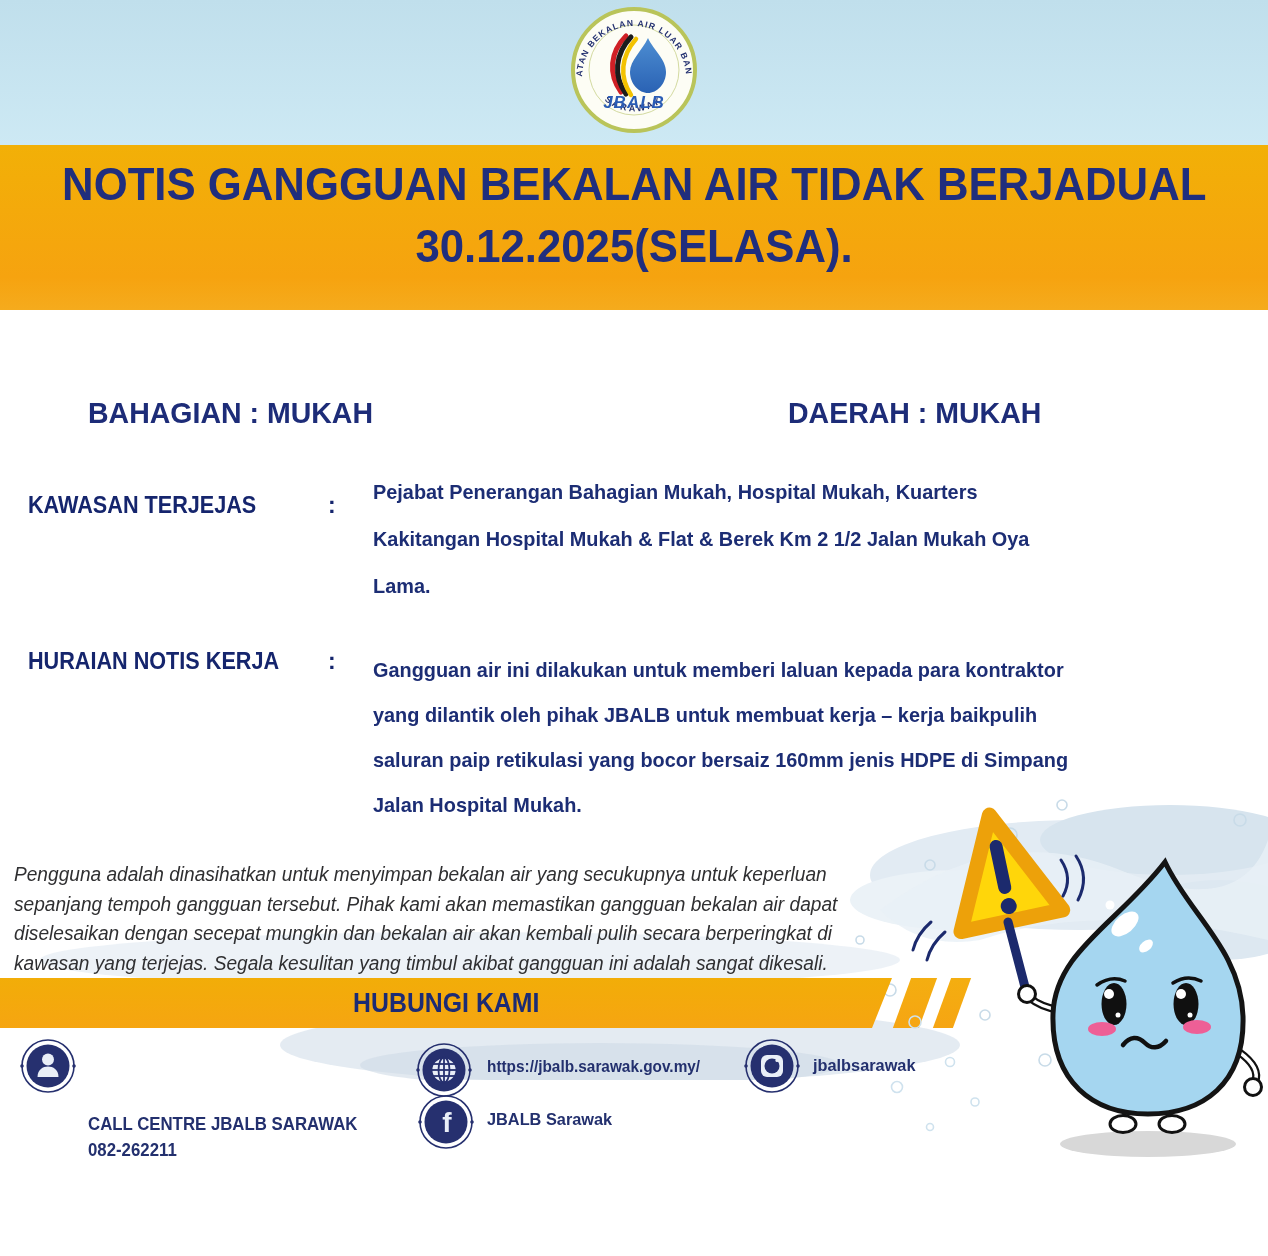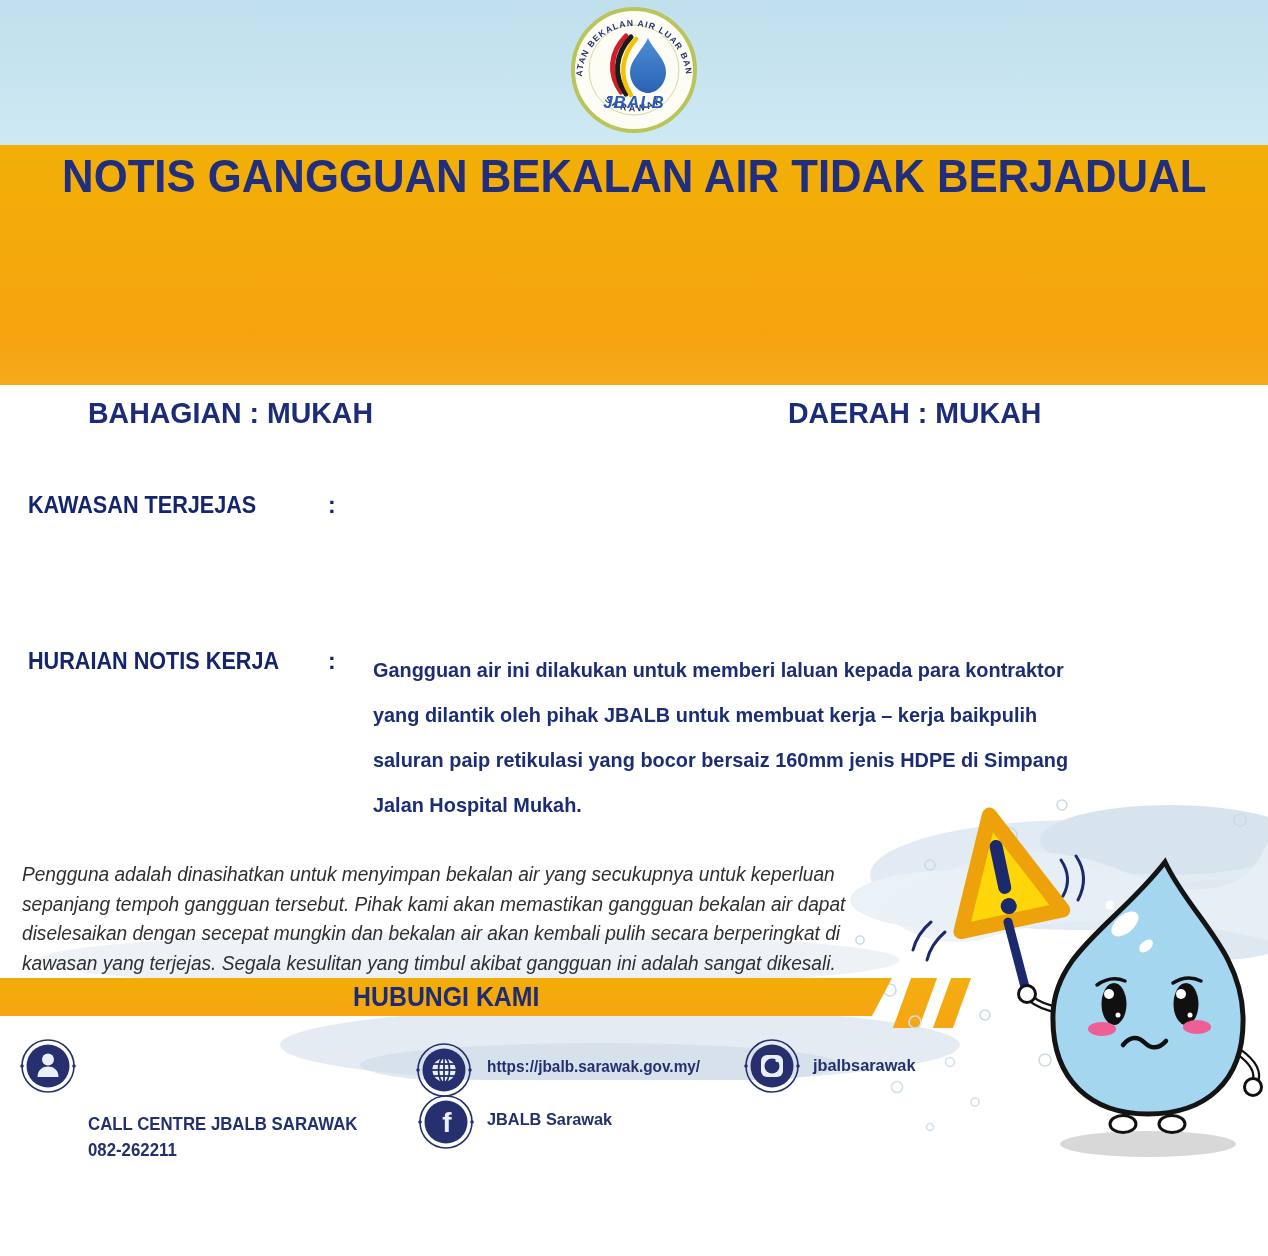--- a/index.html
+++ b/index.html
@@ -7,23 +7,23 @@
         font-family:"Liberation Sans", sans-serif;}
   .abs{position:absolute;}
   .layer{position:absolute;z-index:2;}
 
   
   .top-strip{position:absolute;top:0;left:0;width:1268px;height:145px;z-index:1;
              background:linear-gradient(180deg,#c0dfec 0%,#cde9f4 100%);}
   .logo-wrap{position:absolute;top:6px;left:570px;z-index:2;}
 
   
-  .title-banner{position:absolute;top:145px;left:0;width:1268px;height:240px;z-index:2;
+  .title-banner{position:absolute;top:145px;left:0;width:1268px;height:165px;z-index:2;
                 background:linear-gradient(180deg,#f2b007 0%,#f6a30f 80%,#f5ab1d 100%);
-                padding-top:0;box-sizing:border-box;}
+                padding-top:8px;box-sizing:border-box;}
   .title-line{display:flex;justify-content:center;line-height:62px;}
   .title-line > span{display:inline-block;white-space:nowrap;transform:scaleX(.95);
                      font-weight:bold;font-size:46px;color:#202e7d;letter-spacing:0px;}
 
   
   .region-text{white-space:nowrap;font-weight:bold;font-size:30px;color:#1d2c78;
                transform:scaleX(.95);transform-origin:0 50%;}
 
   
   .sec-label{white-space:nowrap;font-weight:bold;font-size:23px;color:#15256d;
@@ -32,21 +32,21 @@
   .content-line{white-space:nowrap;font-weight:bold;font-size:20.5px;color:#1c2d74;
                 transform:scaleX(.97);transform-origin:0 50%;}
   .sec1-lines .content-line{line-height:47px;}
   .sec2-lines .content-line{line-height:45px;}
 
   
   .advisory-line{white-space:nowrap;font-style:italic;font-size:19.5px;color:#2f2f31;
                  line-height:29.5px;transform:scaleX(.98);transform-origin:0 50%;}
 
   
-  .contact-banner{position:absolute;top:978px;left:0;width:892px;height:38px;z-index:2;
+  .contact-banner{position:absolute;top:978px;left:0;width:892px;height:50px;z-index:2;
                   background:linear-gradient(180deg,#f2ad08 0%,#f6a511 100%);
                   clip-path:polygon(0 0,100% 0,calc(100% - 20px) 100%,0 100%);
                   display:flex;align-items:center;justify-content:center;}
   .contact-banner span{display:inline-block;white-space:nowrap;transform:scaleX(.92);
                        font-weight:bold;font-size:27px;color:#1c2b74;}
   .stripe{position:absolute;top:978px;height:50px;z-index:2;transform:skewX(-20deg);
           background:linear-gradient(180deg,#f4ae10 0%,#f6a513 100%);}
   .stripe-1{left:902px;width:26px;}
   .stripe-2{left:942px;width:20px;}
 
@@ -88,20 +88,23 @@
       </g>
       <path d="M 78 32 C 84 45, 96 53, 96 66 C 96 78, 87 87, 78 87 C 69 87, 60 78, 60 66 C 60 54, 72 45, 78 32 Z" fill="url(#dropGrad)"></path>
       <text x="64" y="102" text-anchor="middle" font-size="17" font-weight="bold" font-style="italic" fill="#2a5cb5" letter-spacing="1">JBALB</text>
     </svg>
   </div>
 
   <div class="title-banner">
     <div class="title-line">
         <span>NOTIS GANGGUAN BEKALAN AIR TIDAK BERJADUAL</span>
       </div>
+    <div class="title-line">
+        <span>30.12.2025(SELASA).</span>
+      </div>
   </div>
 
   <svg class="abs" style="left:0;top:780px;z-index:1;" width="1268" height="300" viewBox="0 0 1268 300">
     <ellipse cx="1080" cy="95" rx="210" ry="55" fill="#e2ebf3"></ellipse>
     <ellipse cx="1170" cy="60" rx="130" ry="35" fill="#d7e4ee"></ellipse>
     <ellipse cx="960" cy="120" rx="110" ry="30" fill="#ebf2f7"></ellipse>
     <ellipse cx="1220" cy="140" rx="90" ry="40" fill="#dde8f1"></ellipse>
     <path d="M 880 130 Q 1000 40 1120 90 T 1268 60 L 1268 160 Q 1100 120 980 160 Q 920 170 880 130 Z" fill="#e8f0f6" opacity=".8"></path>
     <ellipse cx="470" cy="180" rx="430" ry="28" fill="#e7eef4" opacity=".75"></ellipse>
     <ellipse cx="620" cy="265" rx="340" ry="38" fill="#d9e3ec" opacity=".7"></ellipse>
@@ -118,31 +121,36 @@
         <circle cx="985" cy="235" r="5"></circle>
       <circle cx="1045" cy="280" r="6"></circle>
     </g>
   </svg>
 
   <div class="layer region-text" style="left:88px;top:396px;">BAHAGIAN : MUKAH</div>
   <div class="layer region-text" style="left:788px;top:396px;">DAERAH : MUKAH</div>
 
   <div class="layer sec-label" style="left:28px;top:492px;">KAWASAN TERJEJAS</div>
   <div class="layer sec-colon" style="left:328px;top:492px;">:</div>
+  <div class="layer sec1-lines" style="left:373px;top:468px;">
+    <div class="content-line">Pejabat Penerangan Bahagian Mukah, Hospital Mukah, Kuarters</div>
+    <div class="content-line">Kakitangan Hospital Mukah &amp; Flat &amp; Berek Km 2 1/2 Jalan Mukah Oya</div>
+    <div class="content-line">Lama.</div>
+  </div>
 
   <div class="layer sec-label" style="left:28px;top:648px;">HURAIAN NOTIS KERJA</div>
   <div class="layer sec-colon" style="left:328px;top:648px;">:</div>
   <div class="layer sec2-lines" style="left:373px;top:647px;">
     <div class="content-line">Gangguan air ini dilakukan untuk memberi laluan kepada para kontraktor</div>
     <div class="content-line">yang dilantik oleh pihak JBALB untuk membuat kerja – kerja baikpulih</div>
     <div class="content-line">saluran paip retikulasi yang bocor bersaiz 160mm jenis HDPE di Simpang</div>
     <div class="content-line">Jalan Hospital Mukah.</div>
   </div>
 
-  <div class="layer" style="left:22px;top:860px;">
+  <div class="layer" style="left:14px;top:860px;">
     <div class="advisory-line">Pengguna adalah dinasihatkan untuk menyimpan bekalan air yang secukupnya untuk keperluan</div>
     <div class="advisory-line">sepanjang tempoh gangguan tersebut. Pihak kami akan memastikan gangguan bekalan air dapat</div>
     <div class="advisory-line">diselesaikan dengan secepat mungkin dan bekalan air akan kembali pulih secara berperingkat di</div>
     <div class="advisory-line">kawasan yang terjejas. Segala kesulitan yang timbul akibat gangguan ini adalah sangat dikesali.</div>
   </div>
 
   <div class="contact-banner">
     <span>HUBUNGI KAMI</span>
   </div>
   <div class="stripe stripe-1"></div>

